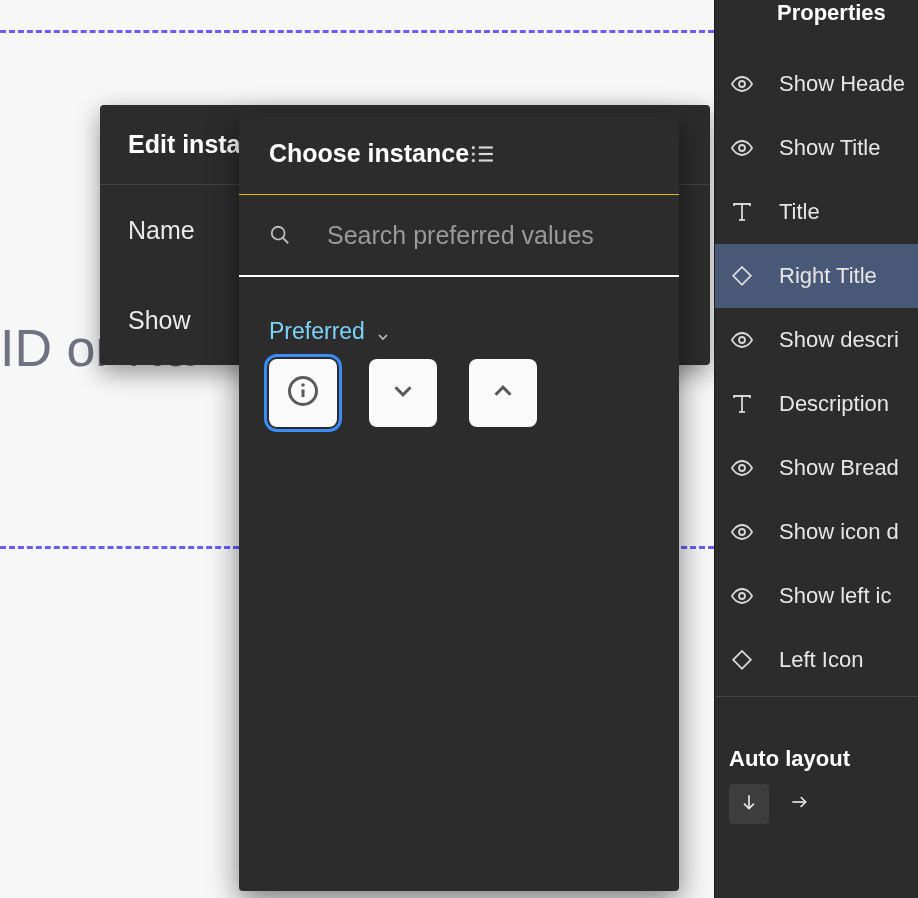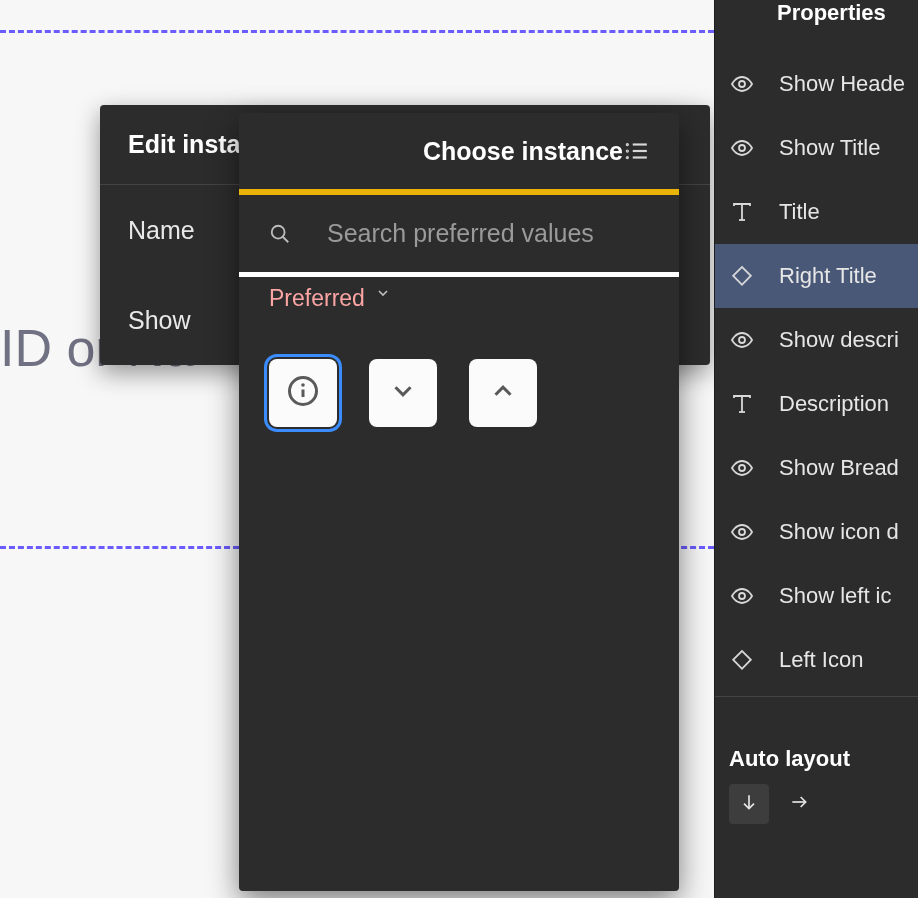--- a/index.html
+++ b/index.html
@@ -40,40 +40,40 @@
   }
 
   
   .choose-panel {
     position: absolute; left: 239px; top: 113px; width: 440px; height: 778px;
     background: #2c2c2c; color: #fff; border-radius: 4px;
     box-shadow: 0 10px 30px rgba(0,0,0,0.5);
     display: flex; flex-direction: column;
   }
   .choose-header {
-    display: flex; align-items: center; justify-content: flex-end;
-    height: 82px; padding: 0 30px; border-bottom: 6px solid #eab308;
+    display: flex; align-items: center; justify-content: flex-start;
+    height: 82px; padding: 0 30px; border-bottom: 1px solid #eab308;
   }
   .choose-title { font-size: 25px; font-weight: 700; }
   .choose-header-icon svg { display:block; }
 
   .search-row {
     display: flex; align-items: center; height: 82px; padding: 0 30px;
-    gap: 36px; border-bottom: 5px solid #ffffff;
+    gap: 36px; border-bottom: 2px solid #ffffff;
   }
   .search-icon { width: 24px; height: 24px; display:flex; align-items:center; justify-content:center; }
   .search-input {
     flex: 1; background: transparent; border: none; outline: none;
     color: #bdbdbd; font-size: 25px;
   }
   .search-input::placeholder { color: #9a9a9a; }
 
   .preferred-row {
-    display: flex; align-items: flex-start; height: 60px; padding: 0 30px; gap: 10px;
-    font-size: 23px; color: #fca5a5; margin-top: 8px;
+    display: flex; align-items: flex-end; height: 60px; padding: 0 30px; gap: 10px;
+    font-size: 23px; color: #7dd3fc; margin-top: 8px;
   }
   .preferred-caret svg { display:block; }
 
   .icon-grid {
     display: flex; gap: 32px; padding: 14px 30px;
   }
   .icon-card {
     width: 68px; height: 68px; border-radius: 8px;
     background: #fbfbfb; display:flex; align-items:center; justify-content:center;
     color: #5a5a5a;

